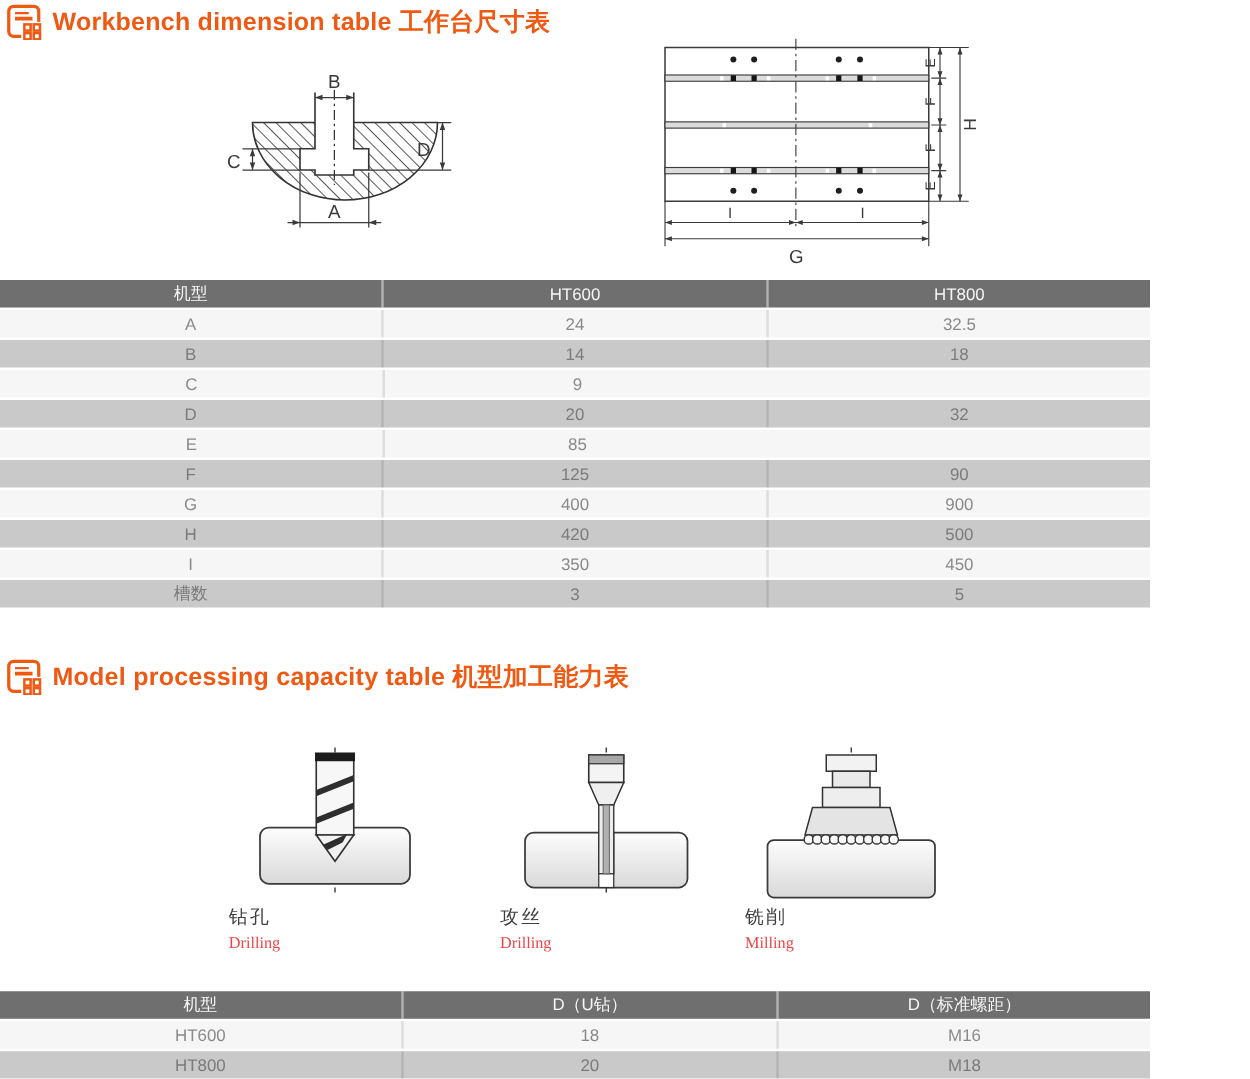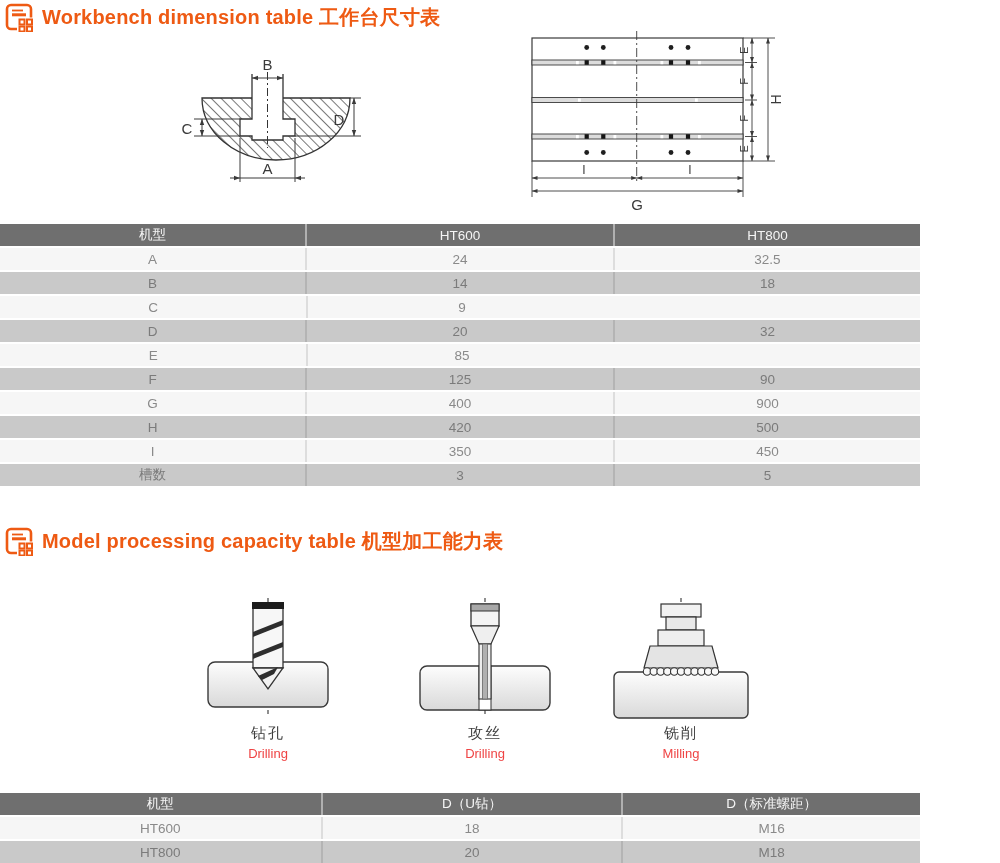--- a/index.html
+++ b/index.html
@@ -19,21 +19,21 @@
   .light .cell + .cell,.dark .cell + .cell{border-left:2px solid rgba(0,0,0,.10);}
   .t1 .cell:nth-child(1){width:33.3%;}
   .t1 .cell:nth-child(2){width:33.4%;}
   .t1 .cell:nth-child(3){width:33.3%;}
   .t2 .cell:nth-child(1){width:35%;}
   .t2 .cell:nth-child(2){width:32.6%;}
   .t2 .cell:nth-child(3){width:32.4%;}
   
   .diag{position:absolute;}
   
-  .tool{position:absolute;top:596px;width:170px;text-align:center;}
+  .tool{position:absolute;top:596px;width:170px;font-family:Liberation Serif, serif;}
   .tool .zh{font-size:15px;color:#3f3f3f;margin-top:4px;letter-spacing:2px;}
   .tool .en{font-size:13px;color:#ef4444;margin-top:3px;}
   svg{display:block;}
   .dimtxt{fill:#3a3a3a;font-family:"Liberation Sans",sans-serif;}
 </style>
 </head>
 <body>
 
 <div class="page">
 

